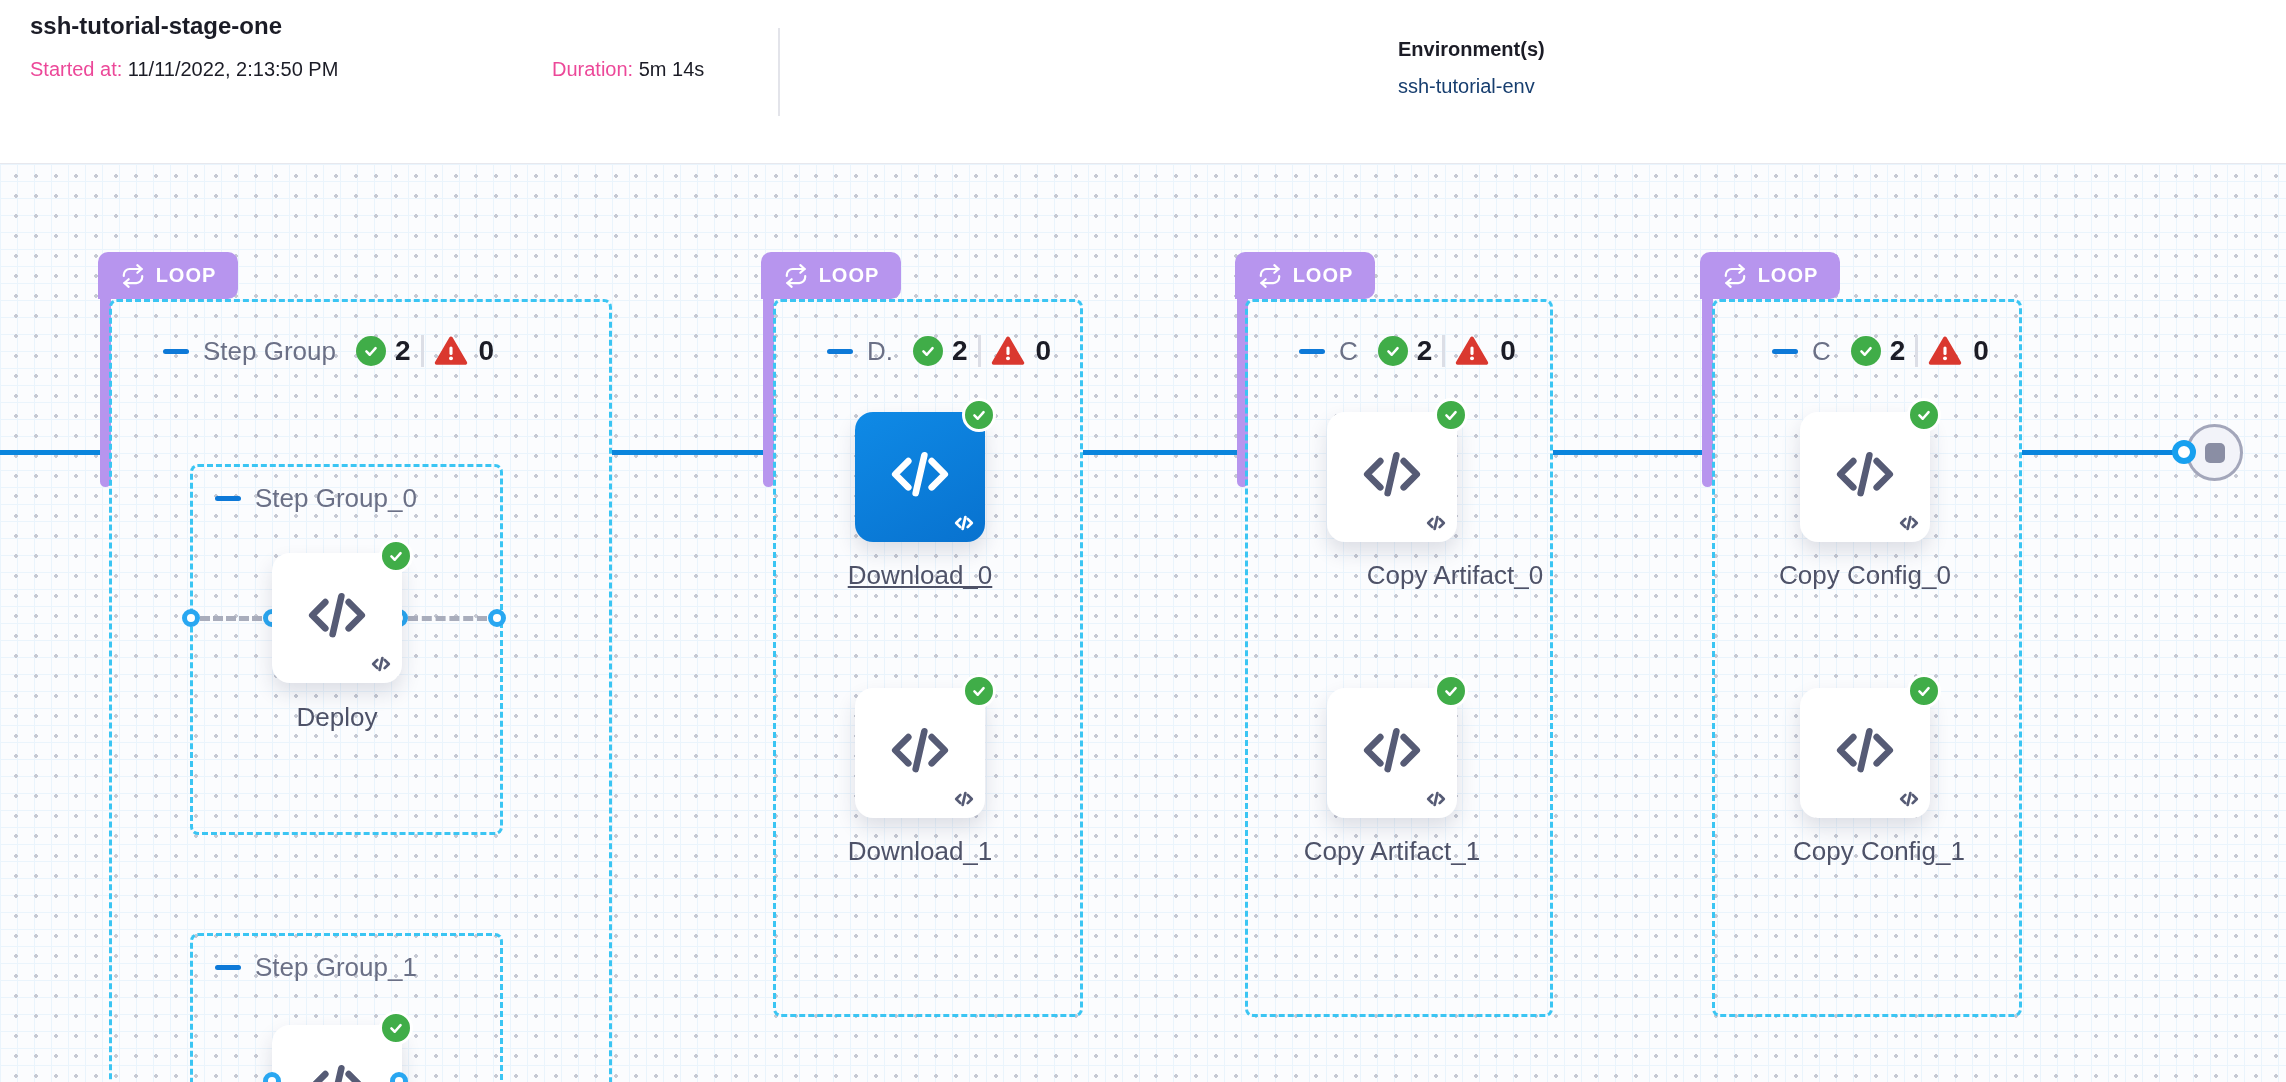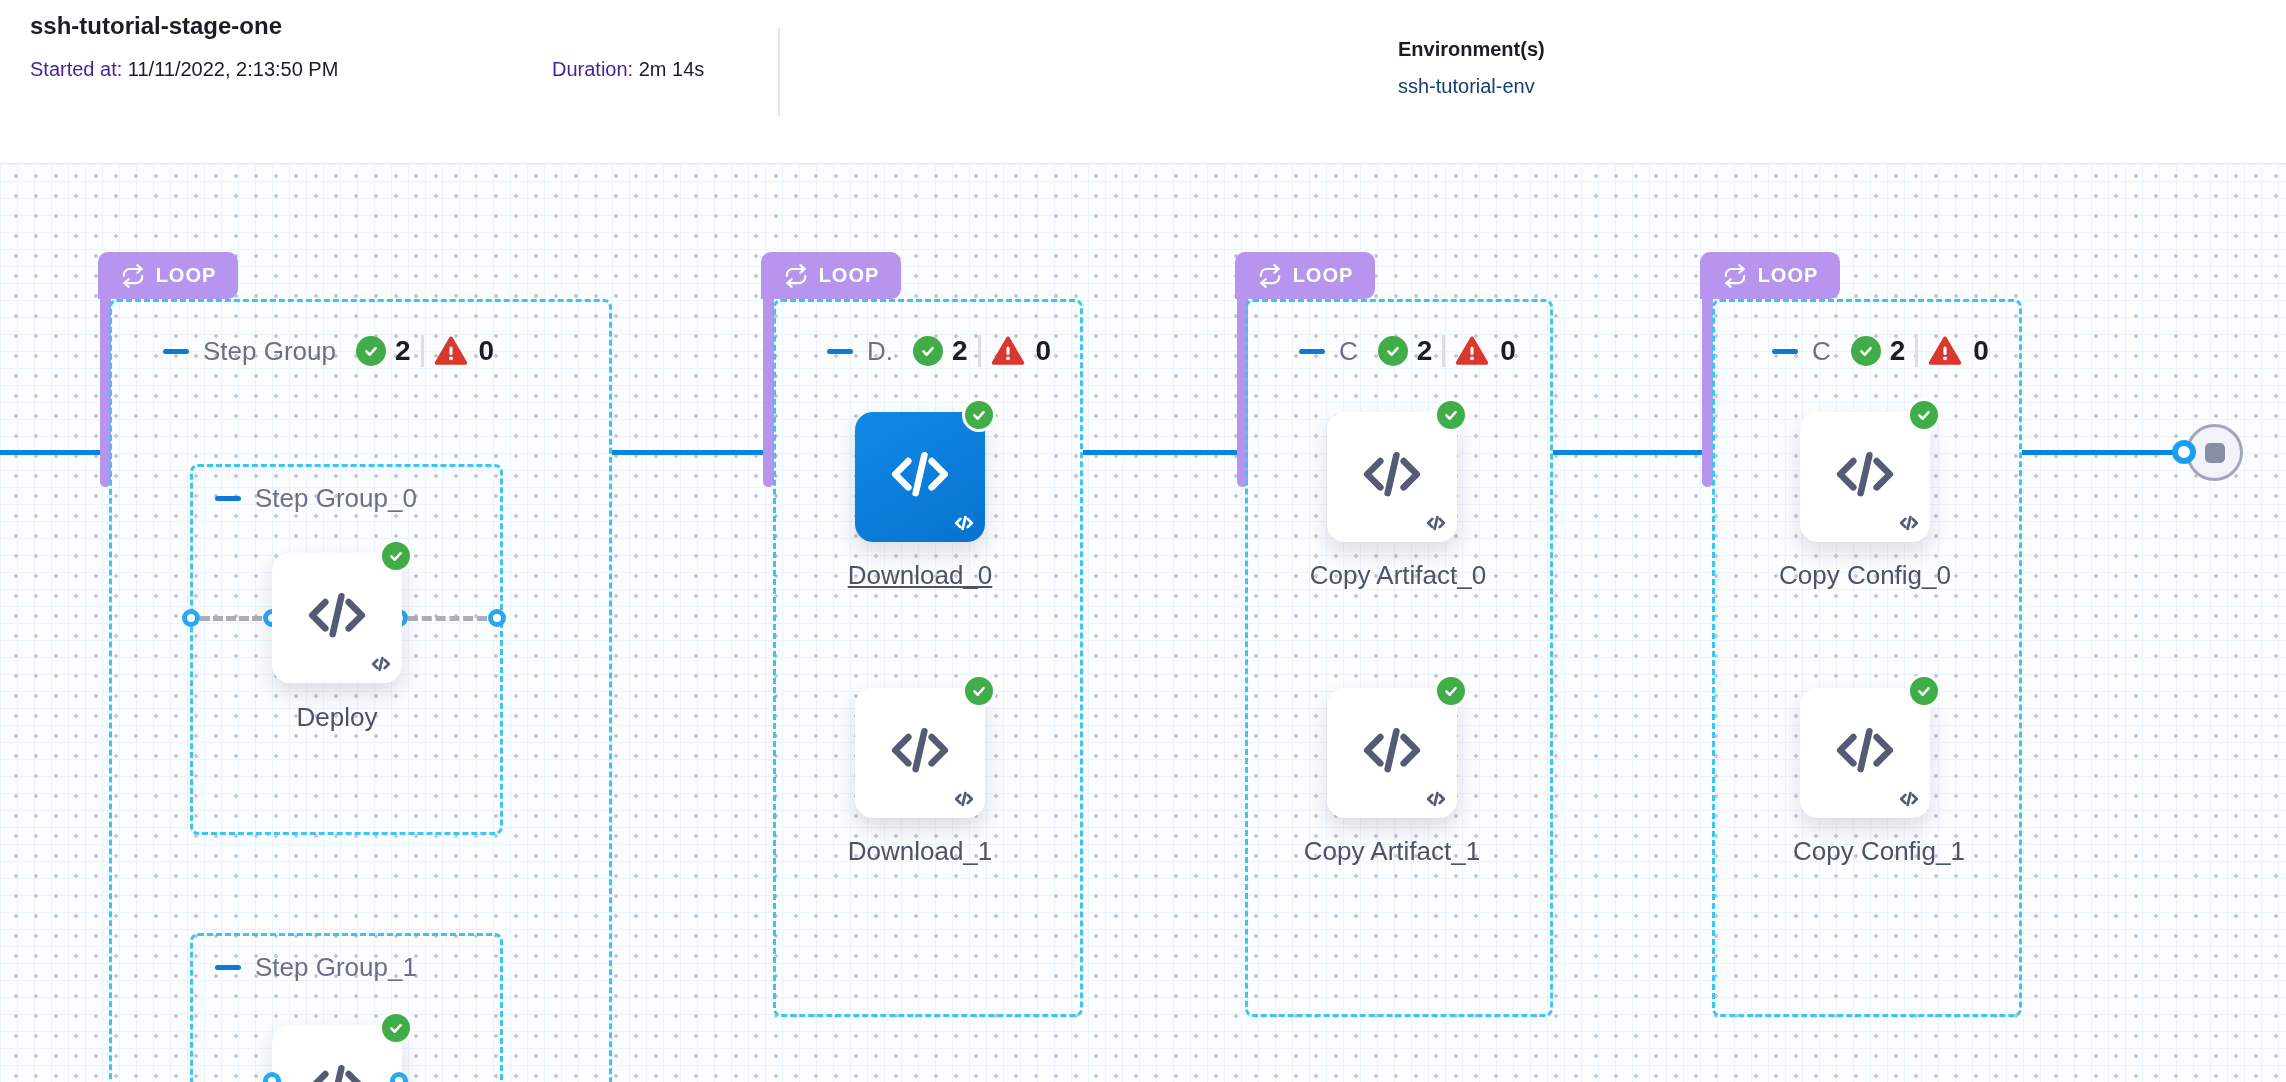--- a/index.html
+++ b/index.html
@@ -6,21 +6,21 @@
   html,body { width:2286px; height:1082px; overflow:hidden; }
   body { font-family:"Liberation Sans", sans-serif; background:#fff; }
 
   .app { position:relative; width:2286px; height:1082px; }
 
   
   .exec-header { position:absolute; left:0; top:0; width:2286px; height:164px;
     background:#ffffff; border-bottom:1px solid #e7e8ee; z-index:5; }
   .stage-title { position:absolute; left:30px; top:12px; font-size:24px; font-weight:bold; color:#1b1c26; }
   .meta-item { position:absolute; top:58px; font-size:20px; color:#1b1c26; white-space:nowrap; }
-  .meta-key { color:#4c1d95; }
+  .meta-key { color:#ec4899; }
   .hdr-vdiv { position:absolute; left:778px; top:28px; width:2px; height:88px; background:#e3e4ea; }
   .hdr-block { position:absolute; top:38px; }
   .block-label { font-size:20px; font-weight:bold; color:#1b1c26; }
   .block-link { display:inline-block; margin-top:14px; font-size:20px; color:#173e6f; cursor:pointer; }
 
   
   .canvas { position:absolute; left:0; top:164px; width:2286px; height:918px; overflow:hidden;
     background-color:#fbfcfe;
     background-image:
       radial-gradient(circle, #c6c9d3 1.7px, transparent 1.8px),
@@ -76,21 +76,21 @@
 <div class="app">
 
   <header class="exec-header">
     <div class="stage-title">ssh-tutorial-stage-one</div>
     <div class="meta-item" style="left:30px;">
       <span class="meta-key">Started at:</span>
       <span class="meta-val">11/11/2022, 2:13:50 PM</span>
     </div>
     <div class="meta-item" style="left:552px;">
       <span class="meta-key">Duration:</span>
-      <span class="meta-val">2m 14s</span>
+      <span class="meta-val">5m 14s</span>
     </div>
     <div class="hdr-vdiv"></div>
     <div class="hdr-block" style="left:1398px;">
       <div class="block-label">Environment(s)</div>
       <a class="block-link">ssh-tutorial-env</a>
     </div>
   </header>
 
   <div class="canvas">
 
@@ -289,21 +289,21 @@
           <path d="M16 15 L7 24 L16 33"></path>
           <path d="M32 15 L41 24 L32 33"></path>
           <path d="M27 11 L21 37"></path>
         </svg>
     </div>
     <div class="node-check" style="left:1434px;top:234px;">
         <svg viewBox="0 0 24 24" fill="none" stroke="#fff" stroke-width="3" stroke-linecap="round" stroke-linejoin="round">
           <path d="M6.5 12.5 L10.5 16.5 L17.5 8.5"></path>
         </svg>
       </div>
-    <div class="node-label" style="left:1248px;top:396px;">Copy Artifact_0</div>
+    <div class="node-label" style="left:1305px;top:396px;">Copy Artifact_0</div>
     <div class="node-card" style="left:1327px;top:524px;">
       <svg class="code-big" viewBox="0 0 48 48" fill="none" stroke="currentColor" stroke-width="4.5" stroke-linecap="round" stroke-linejoin="round">
           <path d="M16 15 L7 24 L16 33"></path>
           <path d="M32 15 L41 24 L32 33"></path>
           <path d="M27 11 L21 37"></path>
         </svg>
       <svg class="code-small" viewBox="0 0 48 48" fill="none" stroke="currentColor" stroke-width="6" stroke-linecap="round" stroke-linejoin="round">
           <path d="M16 15 L7 24 L16 33"></path>
           <path d="M32 15 L41 24 L32 33"></path>
           <path d="M27 11 L21 37"></path>

